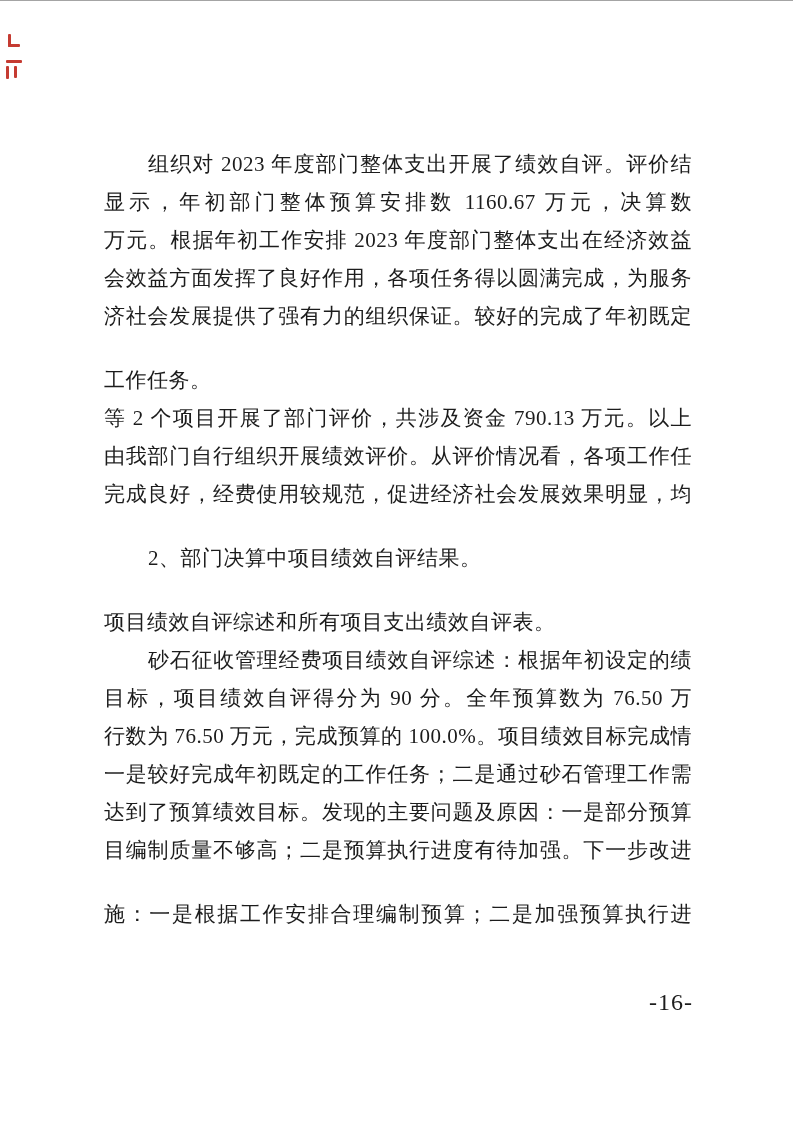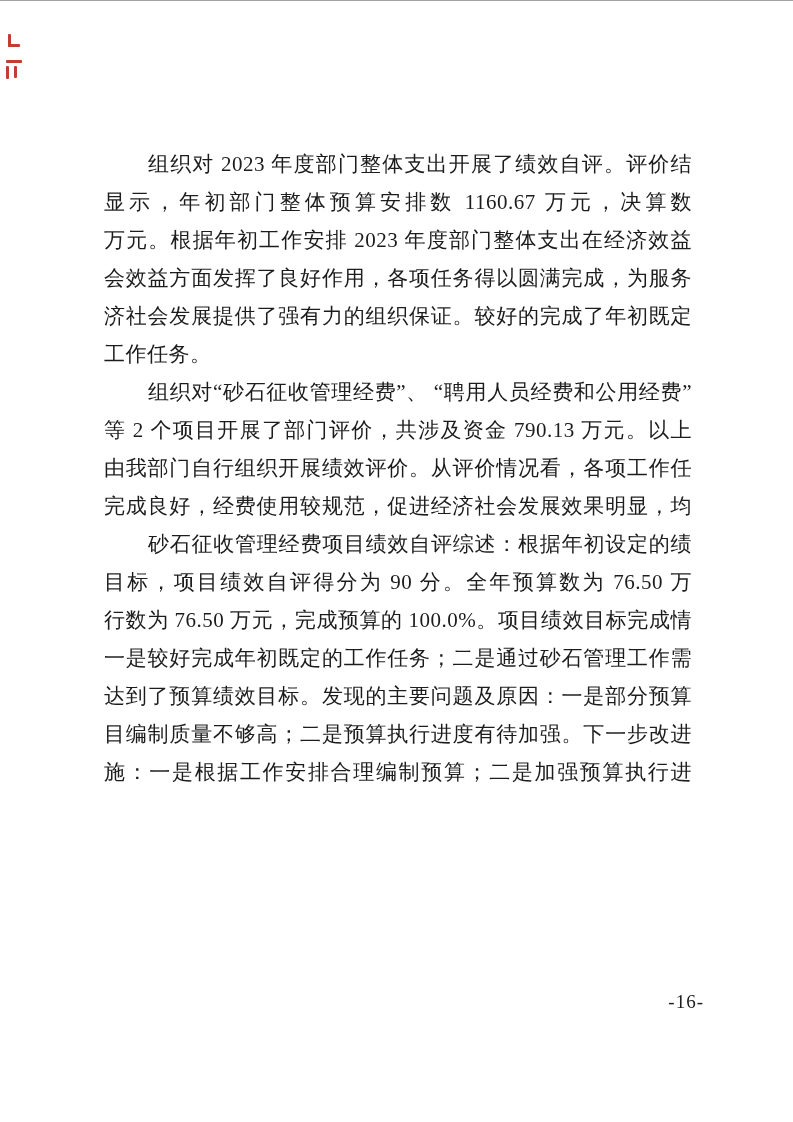--- a/index.html
+++ b/index.html
@@ -31,27 +31,27 @@
     width: 100%;
     height: 38px;
     line-height: 38px;
     overflow: hidden;
     font-size: 21px;
     letter-spacing: 0.5px;
     text-align: justify;
     text-align-last: justify;
     white-space: normal;
   }
-  .text-line.end { text-align-last: left; }
+  .text-line.end { text-align-last: left; margin-top: 26px; }
   .text-line.indent { text-indent: 44px; }
   .page-number {
     position: absolute;
     top: 991px;
-    right: 89px;
-    font-size: 19px;
+    right: 100px;
+    font-size: 24px;
     letter-spacing: 1px;
     line-height: 22px;
   }
 </style>
 </head>
 <body>
 
 <div class="page" style="background: rgb(255, 255, 255); color: rgb(28, 28, 28);">
 
   <div class="scan-edge-line"></div>
@@ -67,24 +67,25 @@
   </div>
 
   <div class="text-block">
 
   <div class="text-line indent">组织对 2023 年度部门整体支出开展了绩效自评。评价结果</div>
       <div class="text-line">显示，年初部门整体预算安排数 1160.67 万元，决算数 1160.58</div>
       <div class="text-line">万元。根据年初工作安排 2023 年度部门整体支出在经济效益和社</div>
       <div class="text-line">会效益方面发挥了良好作用，各项任务得以圆满完成，为服务经</div>
       <div class="text-line">济社会发展提供了强有力的组织保证。较好的完成了年初既定的</div>
       <div class="text-line end">工作任务。</div>
-      <div class="text-line indent">组织对“砂石征收管理经费”、 “聘用人员经费和公用经费”</div>
       <div class="text-line">等 2 个项目开展了部门评价，共涉及资金 790.13 万元。以上项目</div>
       <div class="text-line">由我部门自行组织开展绩效评价。从评价情况看，各项工作任务</div>
       <div class="text-line">完成良好，经费使用较规范，促进经济社会发展效果明显，均达</div>
+      <div class="text-line indent end">2、部门决算中项目绩效自评结果。</div>
+      <div class="text-line end">项目绩效自评综述和所有项目支出绩效自评表。</div>
       <div class="text-line indent">砂石征收管理经费项目绩效自评综述：根据年初设定的绩效</div>
       <div class="text-line">目标，项目绩效自评得分为 90 分。全年预算数为 76.50 万元，执</div>
       <div class="text-line">行数为 76.50 万元，完成预算的 100.0%。项目绩效目标完成情况：</div>
       <div class="text-line">一是较好完成年初既定的工作任务；二是通过砂石管理工作需求，</div>
       <div class="text-line">达到了预算绩效目标。发现的主要问题及原因：一是部分预算项</div>
       <div class="text-line">目编制质量不够高；二是预算执行进度有待加强。下一步改进措</div>
       <div class="text-line end">施：一是根据工作安排合理编制预算；二是加强预算执行进度。</div>
     </div>
 
   <div class="page-number">-16-</div>

